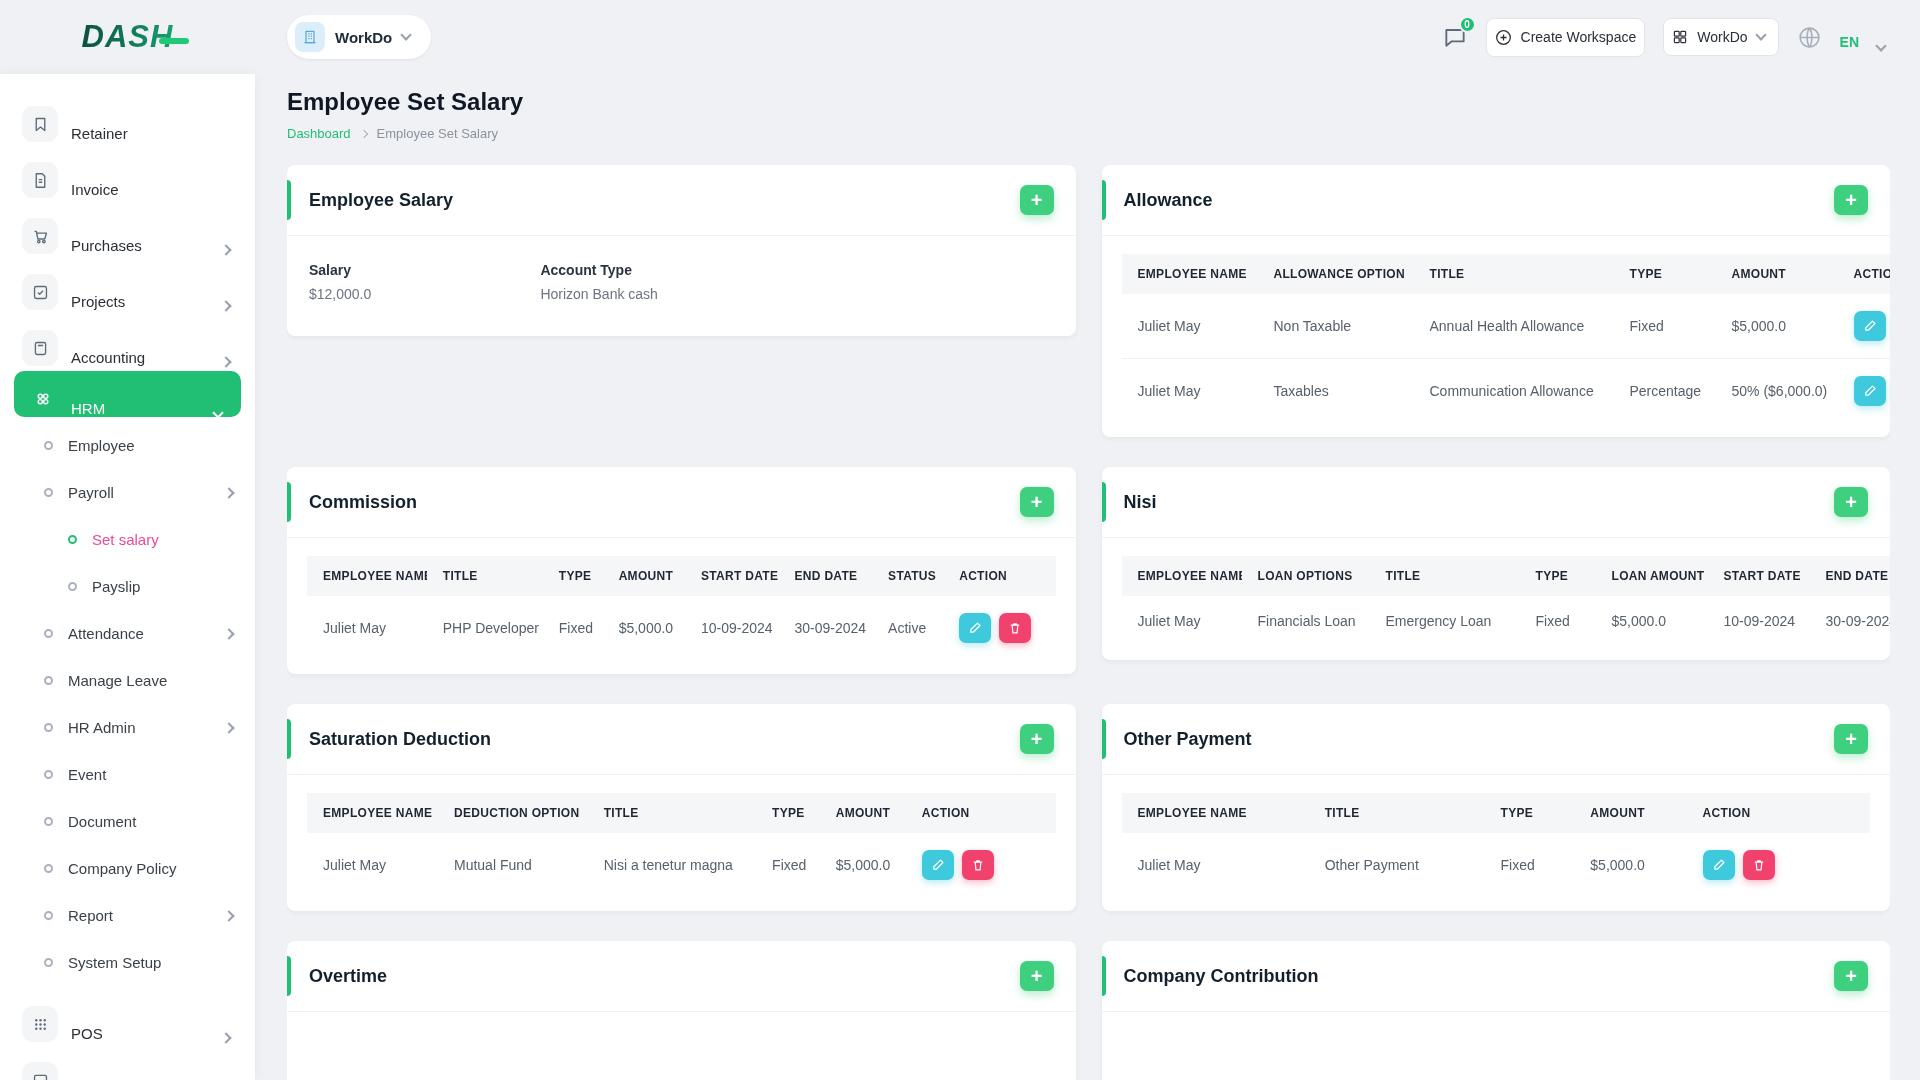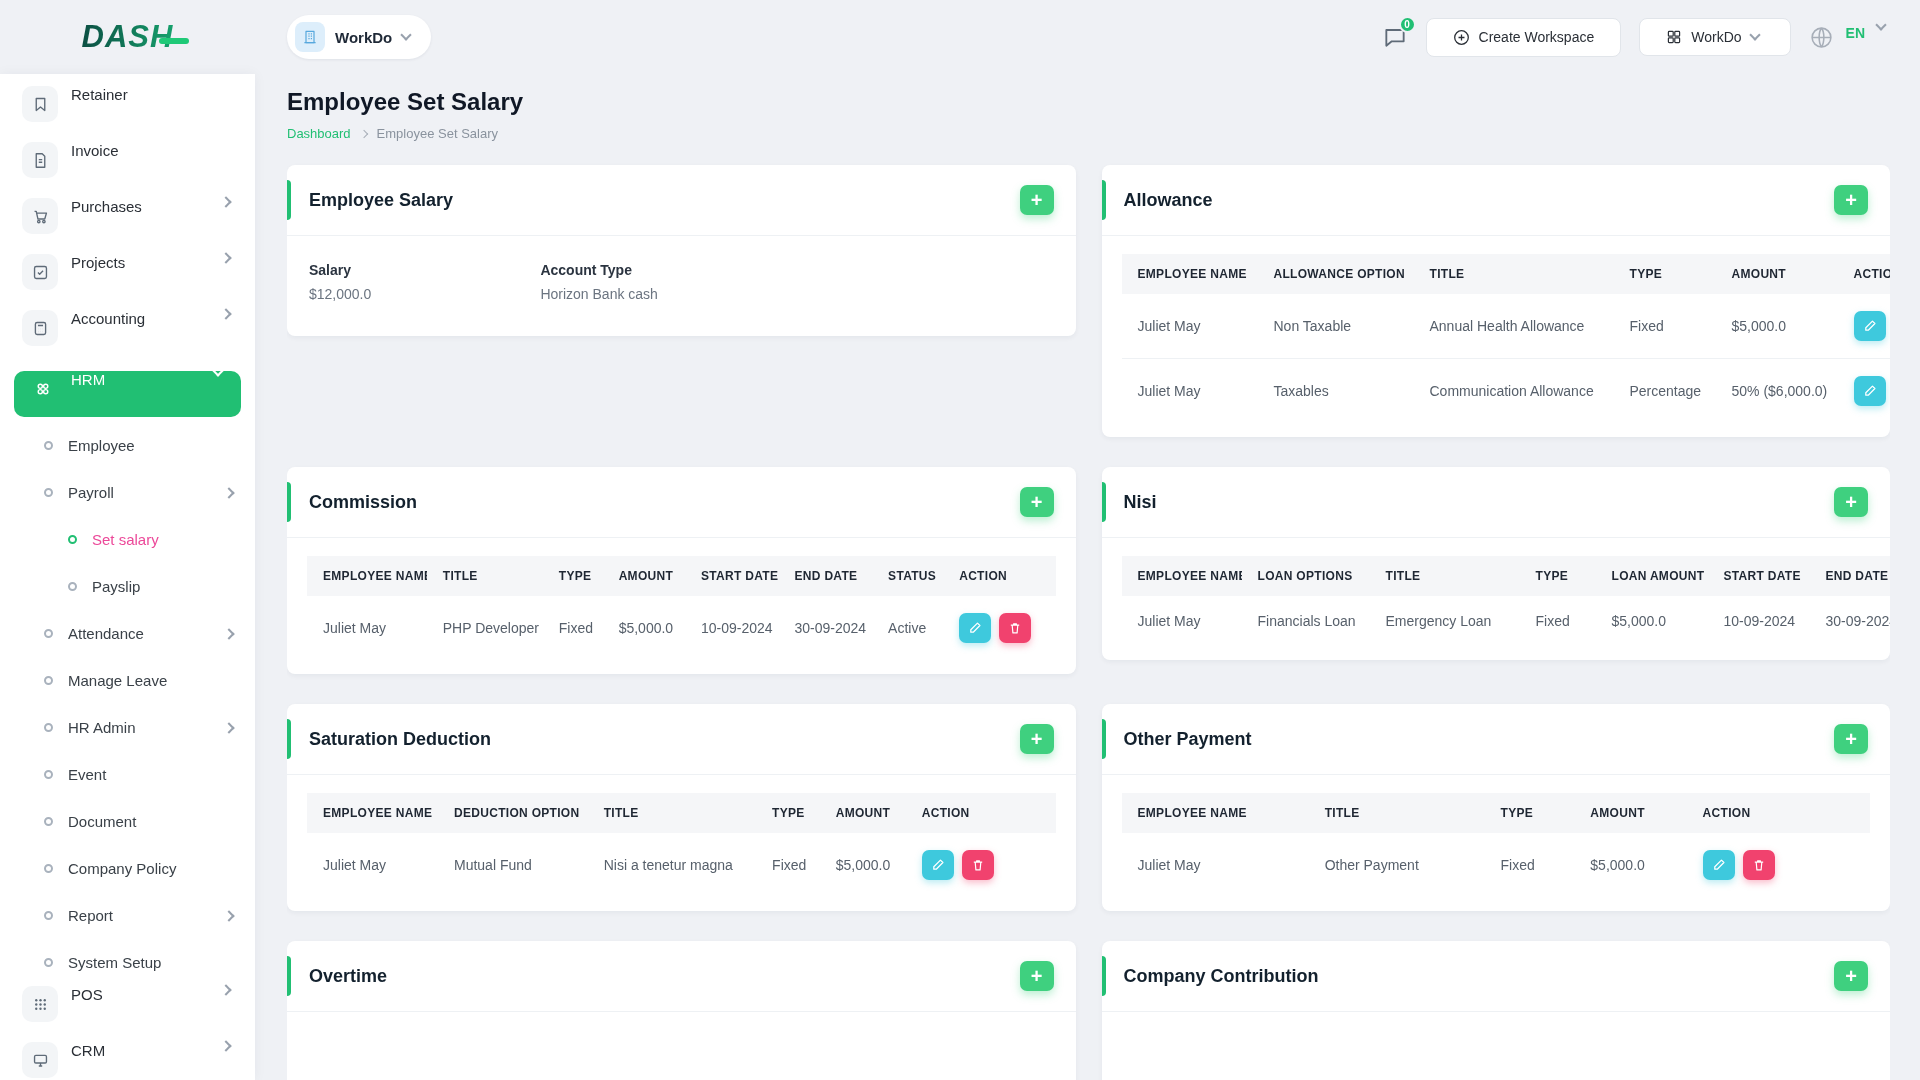--- a/index.html
+++ b/index.html
@@ -7,21 +7,21 @@
   body{font-family:"Liberation Sans",sans-serif;background:#eff1f5;color:#1f2937}
   .app{display:flex;width:100%;height:100%}
 
   
   .side-col{width:255px;flex:0 0 255px;display:flex;flex-direction:column}
   .logo-area{height:74px;display:flex;align-items:center;justify-content:center}
   .logo{font-size:31px;font-weight:800;font-style:italic;letter-spacing:1px;position:relative;
         background:linear-gradient(90deg,#0b4f43,#16a06c);-webkit-background-clip:text;background-clip:text;color:transparent}
   .logo::after{content:"";position:absolute;right:-16px;top:52%;width:30px;height:6px;background:#1fc977;border-radius:3px}
   .sidebar{flex:1;background:#fff;box-shadow:0 0 12px rgba(30,40,60,.05);padding-top:12px;overflow:hidden}
-  .nav-item{display:flex;align-items:flex-start;gap:13px;height:56px;padding:0 20px 0 22px;font-size:15px;color:#2a2f36;cursor:pointer}
+  .nav-item{display:flex;align-items:flex-end;gap:13px;height:56px;padding:0 20px 0 22px;font-size:15px;color:#2a2f36;cursor:pointer}
   .iconbox{width:36px;height:36px;border-radius:10px;background:#f3f5f7;display:flex;align-items:center;justify-content:center;color:#5f6b78;flex:0 0 36px}
   .nav-item .label{flex:1}
   .chev{width:8px;height:8px;border-right:2px solid #98a1ad;border-bottom:2px solid #98a1ad;transform:rotate(-45deg);margin-right:5px;flex:0 0 8px}
   .chev.down{transform:rotate(45deg);margin-top:-4px}
   .nav-item.active-pill{background:#21bf73;border-radius:10px;margin:5px 14px;height:46px;color:#fff;padding:0 14px}
   .nav-item.active-pill .iconbox{background:transparent;color:#fff;width:30px;flex:0 0 30px}
   .nav-item.active-pill .chev{border-color:#fff}
   .sub-item{display:flex;align-items:center;gap:15px;height:47px;padding-left:44px;font-size:15px;color:#3a4148;cursor:pointer}
   .sub-item .label{flex:1;padding-right:2px}
   .ring{width:9px;height:9px;border:2px solid #a9b2bd;border-radius:50%;flex:0 0 9px}
@@ -33,23 +33,23 @@
   
   .main-col{flex:1;display:flex;flex-direction:column;padding:0 30px 0 32px;overflow:hidden}
   .topbar{height:74px;display:flex;align-items:center;justify-content:space-between;flex:0 0 74px}
   .ws-pill{display:flex;align-items:center;gap:10px;background:#fff;border-radius:999px;padding:7px 16px 7px 8px;
            box-shadow:0 1px 3px rgba(20,30,50,.07);font-size:15px;font-weight:600;color:#1f2937;border:none;cursor:pointer}
   .ws-avatar{width:30px;height:30px;border-radius:8px;background:#ddeefb;display:flex;align-items:center;justify-content:center}
   .top-right{display:flex;align-items:center;gap:18px}
   .chat-wrap{position:relative;display:flex;align-items:center;cursor:pointer}
   .badge{position:absolute;top:-8px;right:-8px;background:#21bf73;color:#fff;font-size:10px;width:17px;height:17px;border-radius:50%;
          display:flex;align-items:center;justify-content:center;font-weight:700;border:2px solid #eff1f5}
-  .btn-outline{display:flex;align-items:center;gap:9px;background:#fff;border:1px solid #e1e5ea;border-radius:8px;padding:10px 26px;
+  .btn-outline{display:flex;align-items:center;gap:9px;background:#fff;border:1px solid #e1e5ea;border-radius:8px;padding:10px 8px;
                font-size:14px;color:#2a2f36;font-weight:500;cursor:pointer}
-  .lang{display:flex;align-items:flex-start;gap:12px;cursor:pointer}
+  .lang{display:flex;align-items:flex-end;gap:18px;cursor:pointer}
   .lang .code{color:#21bf73;font-weight:700;font-size:14px}
 
   .content{flex:1;overflow:hidden}
   .page-title{font-size:24px;font-weight:700;color:#101826;margin-top:14px}
   .breadcrumb{display:flex;align-items:center;gap:10px;margin-top:10px;font-size:13px}
   .breadcrumb .home{color:#21bf73;cursor:pointer}
   .bc-chev{width:6px;height:6px;border-right:1.6px solid #a7aeb8;border-bottom:1.6px solid #a7aeb8;transform:rotate(-45deg)}
   .breadcrumb .current{color:#8a939e}
 
   .grid{display:grid;grid-template-columns:1fr 1fr;gap:30px 26px;margin-top:24px;align-items:start}

